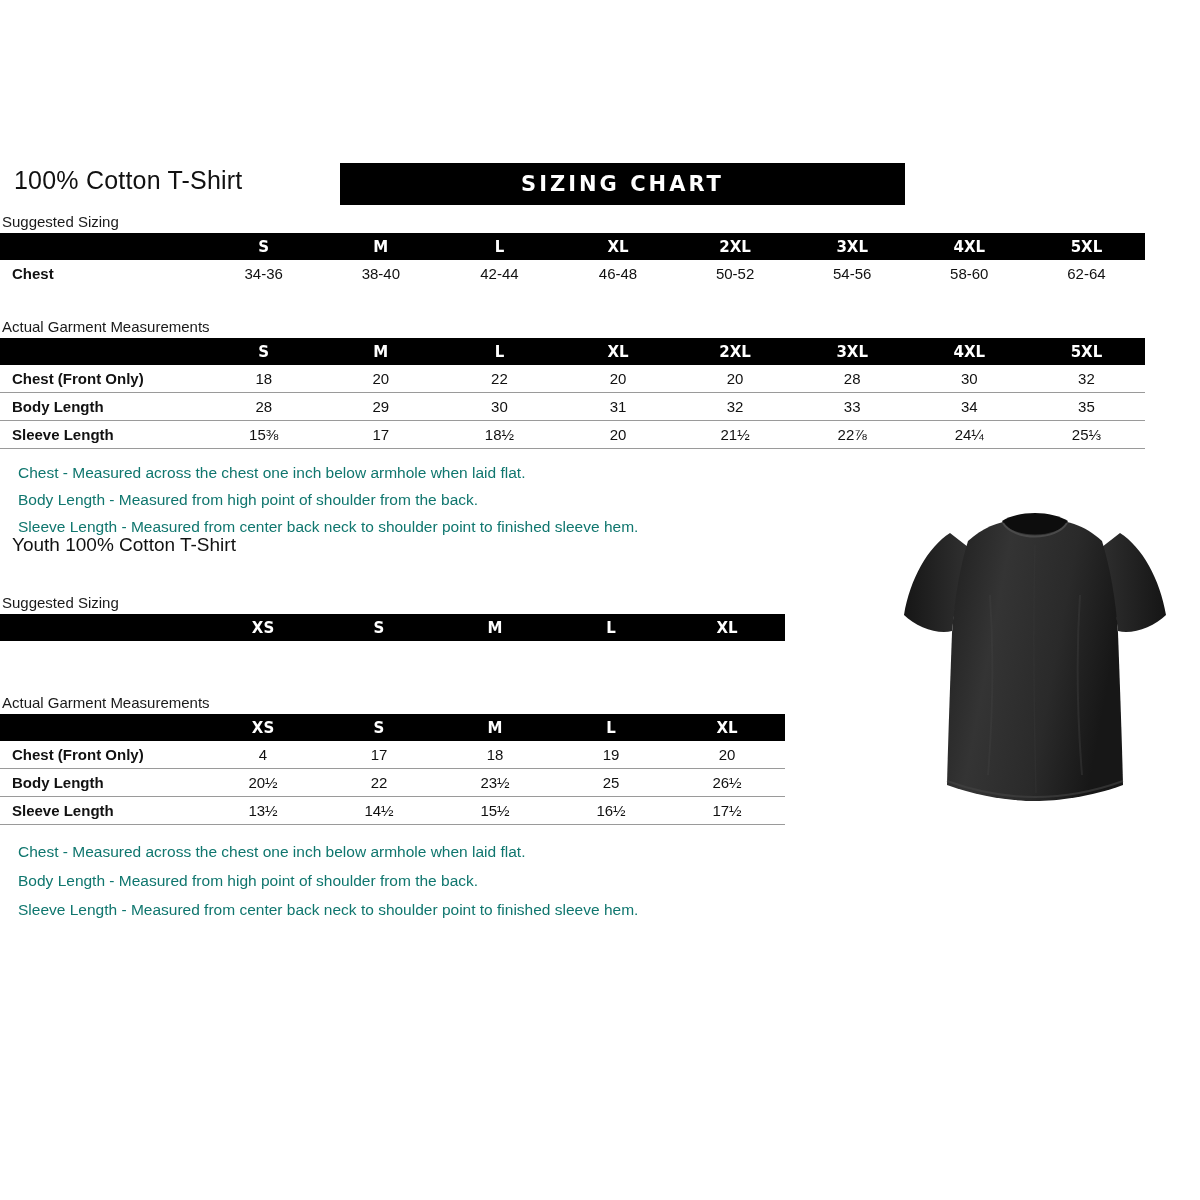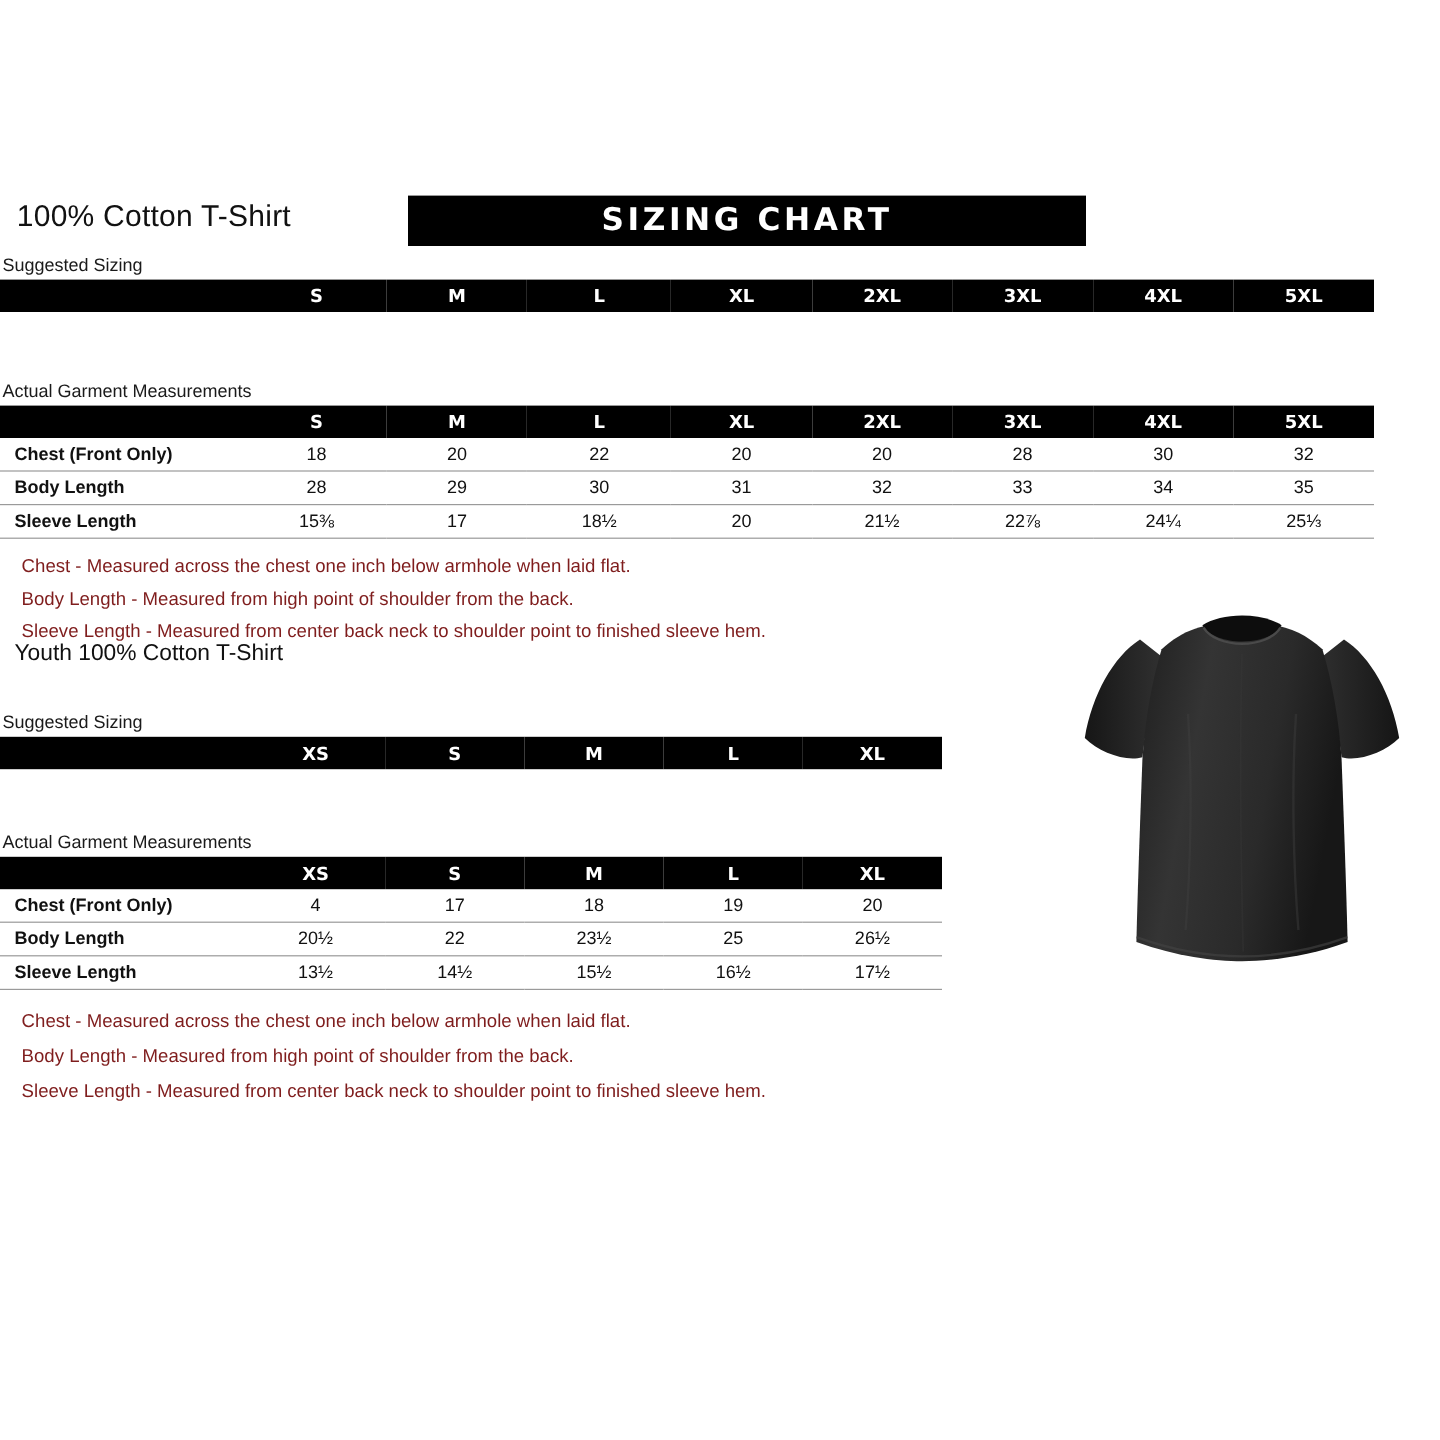--- a/index.html
+++ b/index.html
@@ -39,21 +39,21 @@
     top: 163px;
     width: 565px;
     height: 42px;
     background: #000000;
     color: #ffffff;
     display: flex;
     align-items: center;
     justify-content: center;
   }
   .sizing-chart-banner span {
-    font-size: 26px;
+    font-size: 21px;
     font-weight: 700;
     letter-spacing: 3px;
     font-family: "DejaVu Sans", sans-serif;
   }
   .sub-label {
     position: absolute;
     font-size: 15px;
     color: #1a1a1a;
     white-space: nowrap;
   }
@@ -98,21 +98,21 @@
   .ruled .data-row td {
     border-bottom: 1px solid #9a9a9a;
   }
   .ruled .data-row:last-child td {
     border-bottom: 1px solid #9a9a9a;
   }
   
   .note {
     position: absolute;
     font-size: 15.5px;
-    color: #7f1d1d;
+    color: #0f766e;
     white-space: nowrap;
   }
   
   .youth-title {
     position: absolute;
     left: 12px;
     top: 534px;
     font-size: 19px;
     font-weight: 400;
     color: #111;
@@ -156,20 +156,31 @@
         <tr class="hdr-row">
       <td class="rowlabel"></td>
       <td>S</td>
       <td>M</td>
       <td>L</td>
       <td>XL</td>
       <td>2XL</td>
       <td>3XL</td>
       <td>4XL</td>
       <td>5XL</td>
+    </tr>
+    <tr class="data-row">
+      <td class="rowlabel">Chest</td>
+      <td>34-36</td>
+      <td>38-40</td>
+      <td>42-44</td>
+      <td>46-48</td>
+      <td>50-52</td>
+      <td>54-56</td>
+      <td>58-60</td>
+      <td>62-64</td>
     </tr>
   </tbody>
     </table>
 
   <div class="sub-label" style="left:2px; top:318px;">Actual Garment Measurements</div>
 
   <table class="ruled" style="left:0px; top:338px; width:1145px;">
     <colgroup>
       <col style="width:205px">
         <col style="width:117px">

